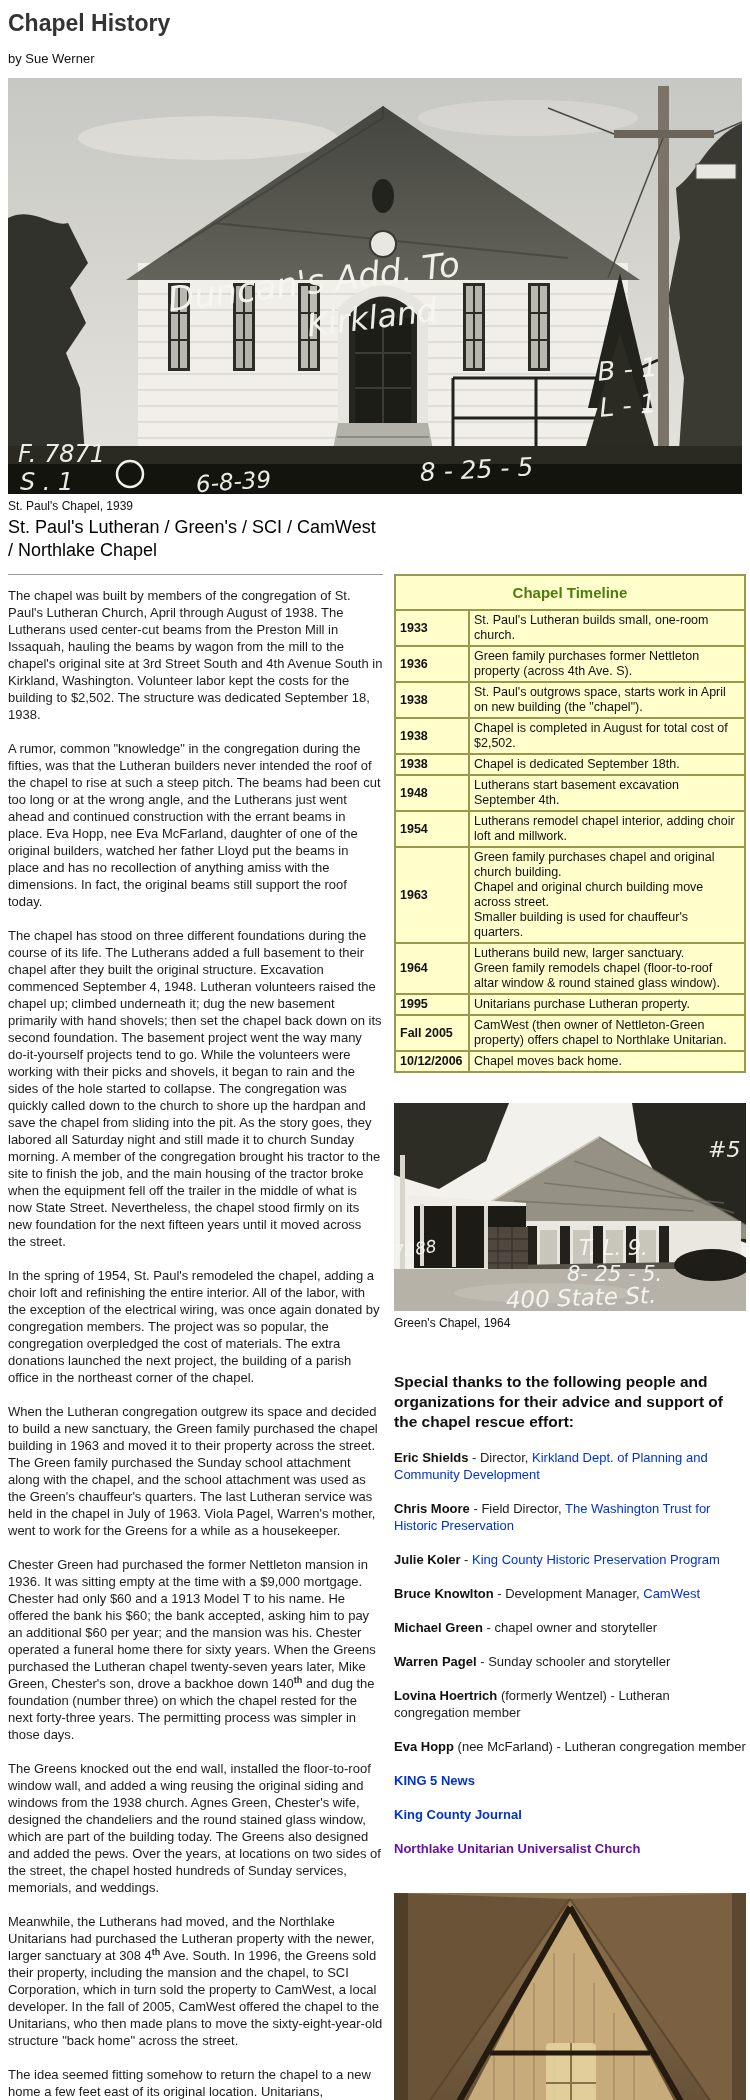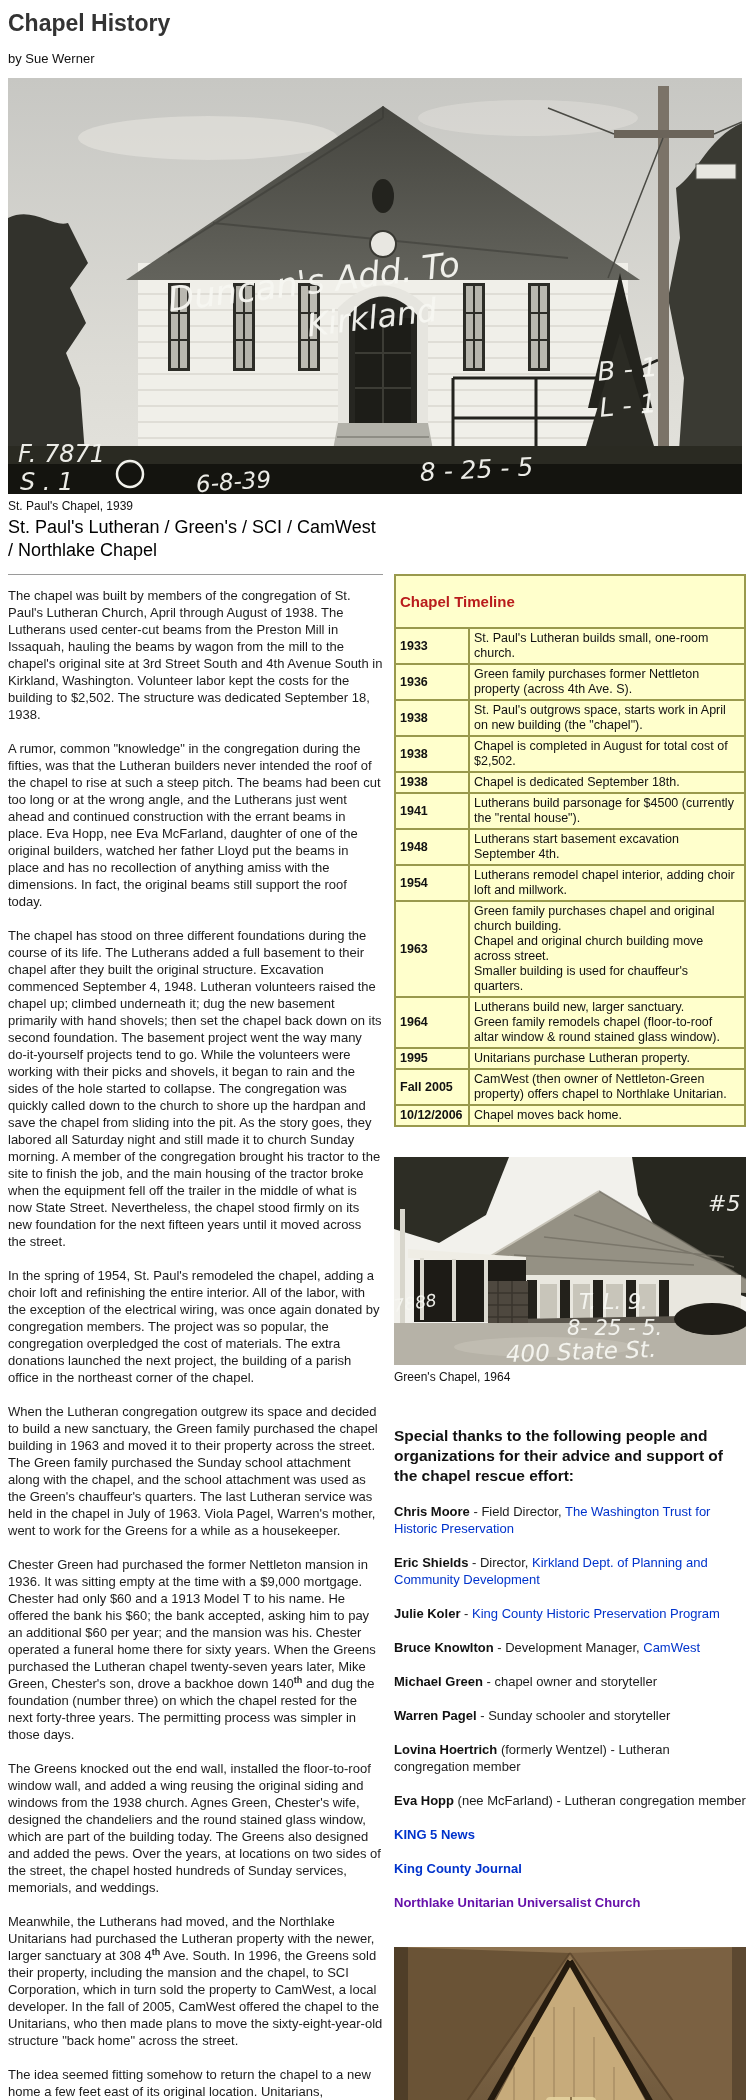--- a/index.html
+++ b/index.html
@@ -14,22 +14,22 @@
   .caption { font-size:12px; color:#111; margin:5px 0 3px 0; }
   h2.subtitle { font-size:18px; line-height:23px; font-weight:normal; color:#000; margin:2px 0 12px 0; max-width:372px; }
   .columns { display:flex; gap:11px; align-items:flex-start; }
   .left-col { width:375px; border-top:1px solid #9a9a9a; padding-top:12px;
               font-size:13px; line-height:17px; color:#1c1c1c; }
   .left-col p { margin:0 0 17px 0; }
   sup { font-size:9px; line-height:0; vertical-align:super;font-weight:bold; }
   .right-col { width:352px; }
   table.timeline { border-collapse:collapse; width:352px; background:var(--tl-bg,#ffffcc);
                    border:2px solid var(--tl-border-outer,#6f6f50); margin:0 0 30px 0; }
-  table.timeline th { font-size:15px; font-weight:bold; text-align:left; padding:17px 4px;
-                      border:2px solid var(--tl-border,#99994d); color:#b91c1c; }
+  table.timeline th { font-size:15px; font-weight:bold; text-align:center; padding:8px 4px;
+                      border:2px solid var(--tl-border,#99994d); color:#4d7c0f; }
   table.timeline td { font-size:12.5px; line-height:15px; padding:2px 4px;
                       border:2px solid var(--tl-border,#99994d); color:#111; }
   td.yr { font-weight:bold; width:64px; white-space:nowrap; vertical-align:middle; }
   td.ev { white-space:pre-line; vertical-align:middle; }
   h3.thanks-heading { font-size:15.5px; line-height:20px; font-weight:bold; color:#111; margin:42px 0 17px 0; }
   .thanks-entry { font-size:13px; line-height:17px; margin:0 0 17px 0; }
   a { text-decoration:none; cursor:pointer; }
   .run-b  { font-weight:bold; color:#111; }
   .run-p  { color:#1c1c1c; }
   .run-l  { color:var(--link,#0033cc); }
@@ -168,24 +168,20 @@
             </tr>
             <tr>
               <td class="yr">1938</td>
               <td class="ev">Chapel is completed in August for total cost of $2,502.</td>
             </tr>
             <tr>
               <td class="yr">1938</td>
               <td class="ev">Chapel is dedicated September 18th.</td>
             </tr>
             <tr>
-              <td class="yr">1941</td>
-              <td class="ev">Lutherans build parsonage for $4500 (currently the "rental house").</td>
-            </tr>
-            <tr>
               <td class="yr">1948</td>
               <td class="ev">Lutherans start basement excavation September 4th.</td>
             </tr>
             <tr>
               <td class="yr">1954</td>
               <td class="ev">Lutherans remodel chapel interior, adding choir loft and millwork.</td>
             </tr>
             <tr>
               <td class="yr">1963</td>
               <td class="ev">Green family purchases chapel and original church building.
@@ -258,22 +254,22 @@
         <text class="hand" x="185" y="152" font-size="21">T. L. 9.</text>
         <text class="hand" x="173" y="178" font-size="21">8- 25 - 5.</text>
         <text class="hand" x="112" y="202" font-size="23" transform="rotate(-2 200 198)">400 State St.</text>
         <text class="hand" x="0" y="152" font-size="17" transform="rotate(-8 20 150)">7888</text>
       </svg>
       <p class="caption">Green's Chapel, 1964</p>
 
       <h3 class="thanks-heading">Special thanks to the following people and organizations for their advice and support of the chapel rescue effort:</h3>
 
       <div>
+          <p class="thanks-entry"><span class="run-b">Eric Shields</span><span class="run-p"> - Director, </span><a href="#" class="run-l">Kirkland Dept. of Planning and Community Development</a></p>
           <p class="thanks-entry"><span class="run-b">Chris Moore</span><span class="run-p"> - Field Director, </span><a href="#" class="run-l">The Washington Trust for Historic Preservation</a></p>
-          <p class="thanks-entry"><span class="run-b">Eric Shields</span><span class="run-p"> - Director, </span><a href="#" class="run-l">Kirkland Dept. of Planning and Community Development</a></p>
           <p class="thanks-entry"><span class="run-b">Julie Koler</span><span class="run-p"> - </span><a href="#" class="run-l">King County Historic Preservation Program</a></p>
           <p class="thanks-entry"><span class="run-b">Bruce Knowlton</span><span class="run-p"> - Development Manager, </span><a href="#" class="run-l">CamWest</a></p>
           <p class="thanks-entry"><span class="run-b">Michael Green</span><span class="run-p"> - chapel owner and storyteller</span></p>
           <p class="thanks-entry"><span class="run-b">Warren Pagel</span><span class="run-p"> - Sunday schooler and storyteller</span></p>
           <p class="thanks-entry"><span class="run-b">Lovina Hoertrich</span><span class="run-p"> (formerly Wentzel) - Lutheran congregation member</span></p>
           <p class="thanks-entry"><span class="run-b">Eva Hopp</span><span class="run-p"> (nee McFarland) - Lutheran congregation member</span></p>
           <p class="thanks-entry"><a href="#" class="run-lb">KING 5 News</a></p>
           <p class="thanks-entry"><a href="#" class="run-lb">King County Journal</a></p>
           <p class="thanks-entry"><a href="#" class="run-lv">Northlake Unitarian Universalist Church</a></p>
         </div>

